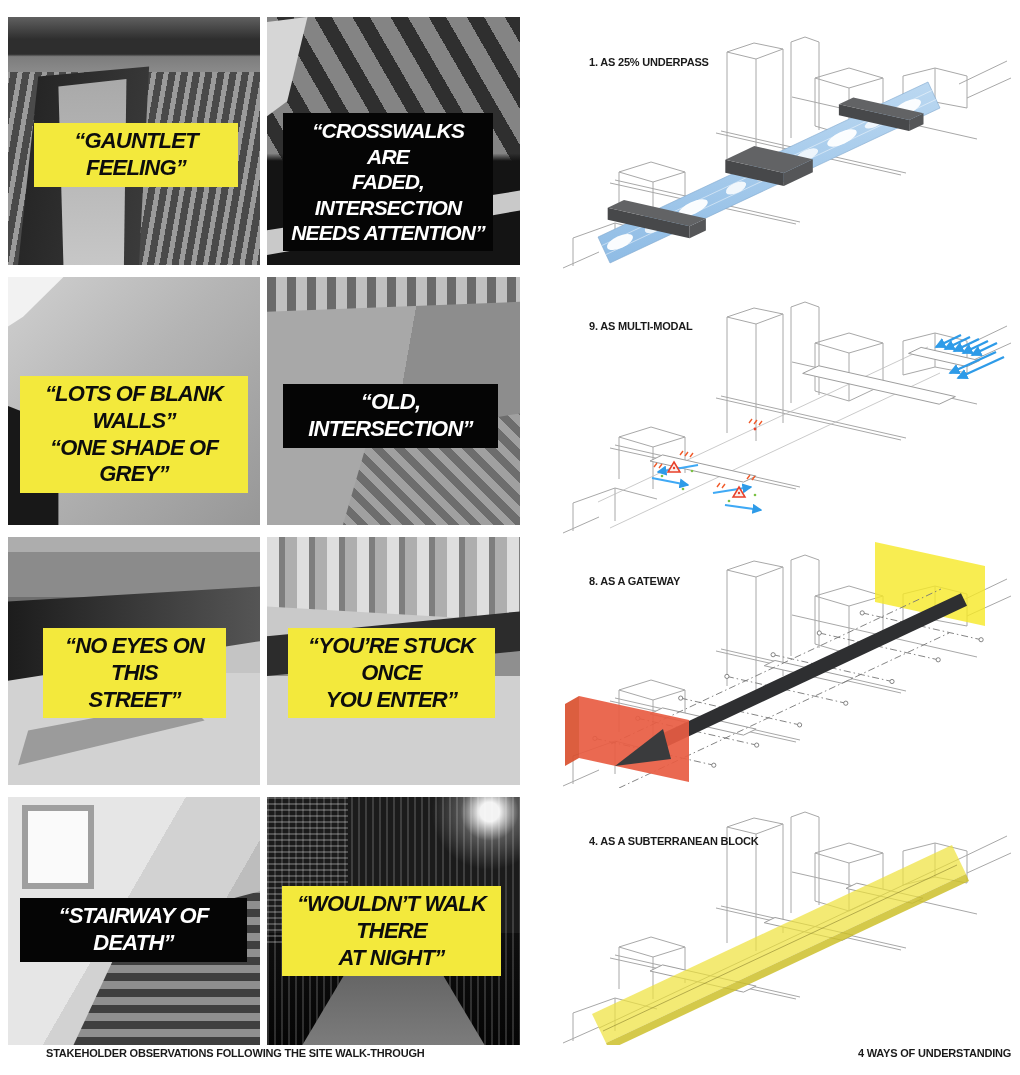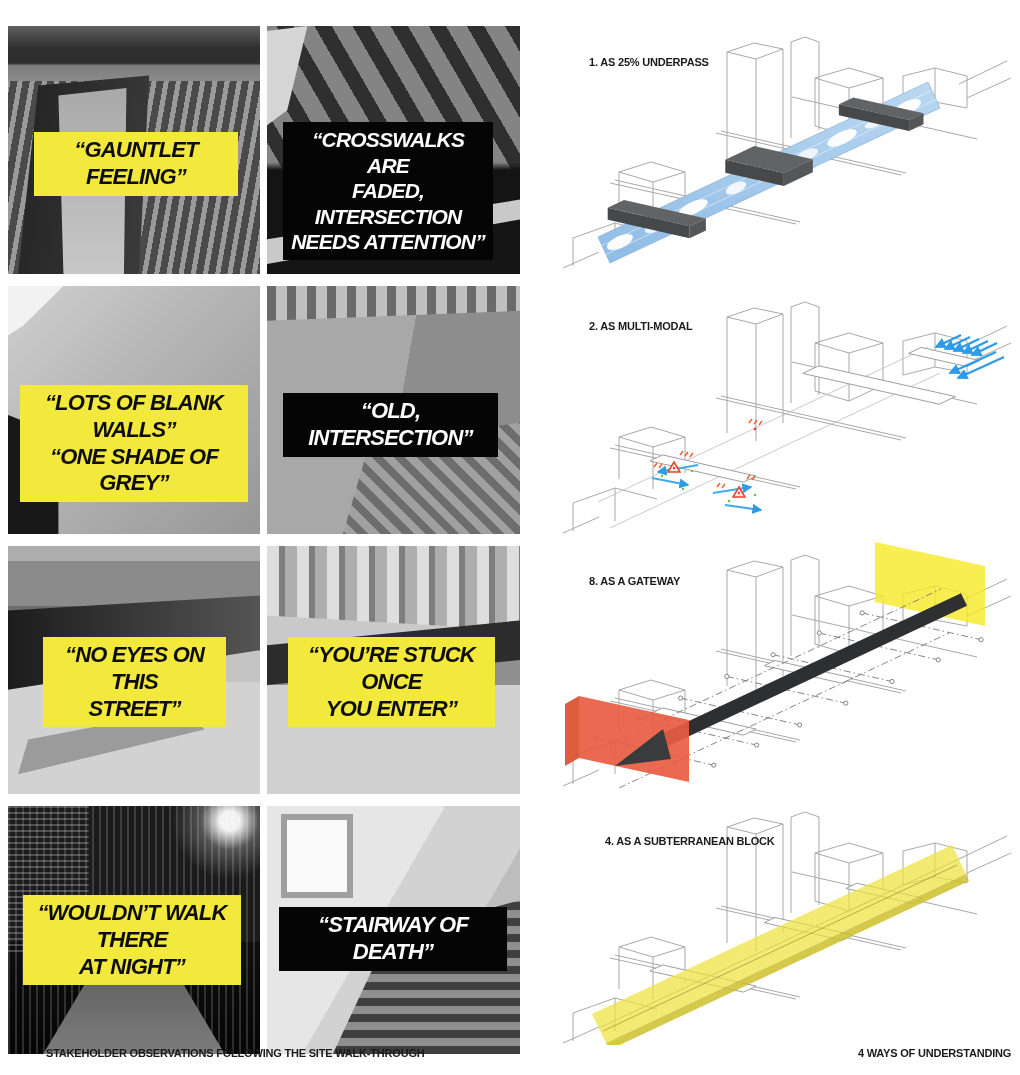--- a/index.html
+++ b/index.html
@@ -1,20 +1,20 @@
 <!DOCTYPE html>
 <html><head>
 <meta charset="utf-8">
 <style>
   html,body{margin:0;padding:0;background:#fff;}
   .board{position:relative;width:1020px;height:1075px;background:#fff;overflow:hidden;
          font-family:"Liberation Sans", sans-serif;color:#111;}
 
   
-  .photo-grid{position:absolute;left:8px;top:26px;width:600px;
+  .photo-grid{position:absolute;left:8px;top:17px;width:600px;
               display:grid;grid-template-columns:252px 253px;grid-auto-rows:248px;
               column-gap:7px;row-gap:12px;}
   .photo{position:relative;margin:0;overflow:hidden;background:#8a8a8a;}
   .photo::before,.photo::after{content:"";position:absolute;inset:0;}
 
   .p1{background-image:linear-gradient(to bottom,#606060 0%,#2e2e2e 9%,#2e2e2e 15%,#7d7d7d 16%,#8a8a8a 22%,rgba(0,0,0,0) 22%),
       repeating-linear-gradient(100deg,#4a4a4a 0 7px,#9a9a9a 7px 12px);}
   .p1::before{background:linear-gradient(100deg,#1f1f1f,#4e4e4e);clip-path:polygon(4% 100%,12% 24%,56% 20%,52% 100%);}
   .p1::after{background:linear-gradient(to bottom,#9f9f9f,#c7c7c7);clip-path:polygon(22% 100%,20% 28%,47% 25%,46% 100%);}
 
@@ -69,21 +69,21 @@
   .q7{left:12px;right:13px;top:101px;}
   .q8{left:15px;right:19px;top:89px;}
 
   
   .caption{position:absolute;top:1047px;font-size:11px;font-weight:700;letter-spacing:-0.2px;color:#1a1a1a;}
   .cap-left{left:10px;margin-left:36px;}
   .cap-right{left:858px;text-align:right;}
   .diag{position:absolute;left:558px;width:462px;height:250px;}
   .dg1{top:20px;}.dg2{top:285px;}.dg3{top:538px;}.dg4{top:795px;}
   .dlabel{position:absolute;left:31px;z-index:2;font-size:11px;font-weight:700;letter-spacing:-0.2px;color:#1a1a1a;}
-  .dl1{top:36px;}.dl2{top:35px;}.dl3{top:37px;}.dl4{top:40px;margin-left:16px;}
+  .dl1{top:36px;}.dl2{top:35px;}.dl3{top:37px;}.dl4{top:40px;}
   .diag svg{position:absolute;left:0;top:0;}
 </style>
 </head>
 <body>
 
 <div class="board">
 
   <svg width="0" height="0" style="position:absolute">
     <defs>
       <marker id="ah" viewBox="0 0 10 10" refX="8.5" refY="5" markerWidth="4.6" markerHeight="4.6" orient="auto">
@@ -128,27 +128,27 @@
     <figure class="photo p5">
       <div class="quote qy q5">“NO EYES ON THIS
 STREET”</div>
     </figure>
 
     <figure class="photo p6">
       <div class="quote qy q6">“YOU’RE STUCK ONCE
 YOU ENTER”</div>
     </figure>
 
+    <figure class="photo p7">
+      <div class="quote qb q7">“STAIRWAY OF DEATH”</div>
+    </figure>
+
     <figure class="photo p8">
       <div class="quote qy q8">“WOULDN’T WALK THERE
 AT NIGHT”</div>
-    </figure>
-
-    <figure class="photo p7">
-      <div class="quote qb q7">“STAIRWAY OF DEATH”</div>
     </figure>
   </div>
 
   <div class="caption cap-left">STAKEHOLDER OBSERVATIONS FOLLOWING THE SITE WALK-THROUGH</div>
   <div class="caption cap-right">4 WAYS OF UNDERSTANDING</div>
 
   <section class="diag dg1">
     <div class="dlabel dl1">1. AS 25% UNDERPASS</div>
     <svg width="462" height="250" viewBox="0 0 460 250">
       <use href="#wf"></use>
@@ -187,21 +187,21 @@
         <polygon points="224.8,165.9 253.8,152.3 253.8,139.3 224.8,152.9" fill="#555658"></polygon>
         <polygon points="166.3,139.7 224.8,152.9 253.8,139.3 195.3,126.1" fill="#626365"></polygon>
         <polygon points="279.9,95.3 350.1,111.1 350.1,100.1 279.9,84.3" fill="#47484A"></polygon>
         <polygon points="350.1,111.1 364.5,104.3 364.5,93.3 350.1,100.1" fill="#555658"></polygon>
         <polygon points="279.9,84.3 350.1,100.1 364.5,93.3 294.3,77.5" fill="#626365"></polygon>
       </g>
     </svg>
   </section>
 
   <section class="diag dg2">
-    <div class="dlabel dl2">2. AS MULTI-MODAL</div>
+    <div class="dlabel dl2">9. AS MULTI-MODAL</div>
     <svg width="462" height="250" viewBox="0 0 460 250">
       <use href="#wf"></use>
       <g stroke="#BDBDBD" stroke-width=".8">
         <line x1="39" y1="217" x2="369" y2="62"></line>
         <line x1="51" y1="243" x2="381" y2="88"></line>
       </g>
       <g fill="#ffffff" stroke="#9E9E9E" stroke-width="1">
         <polygon points="91,176 184.5,197.1 197.1,191.1 103.5,169.9"></polygon>
         <polygon points="243.7,88.4 380.2,119.2 396.4,111.6 259.9,80.8"></polygon>
         <polygon points="349.5,68.4 408,81.6 420.6,75.6 362.1,62.4"></polygon>

